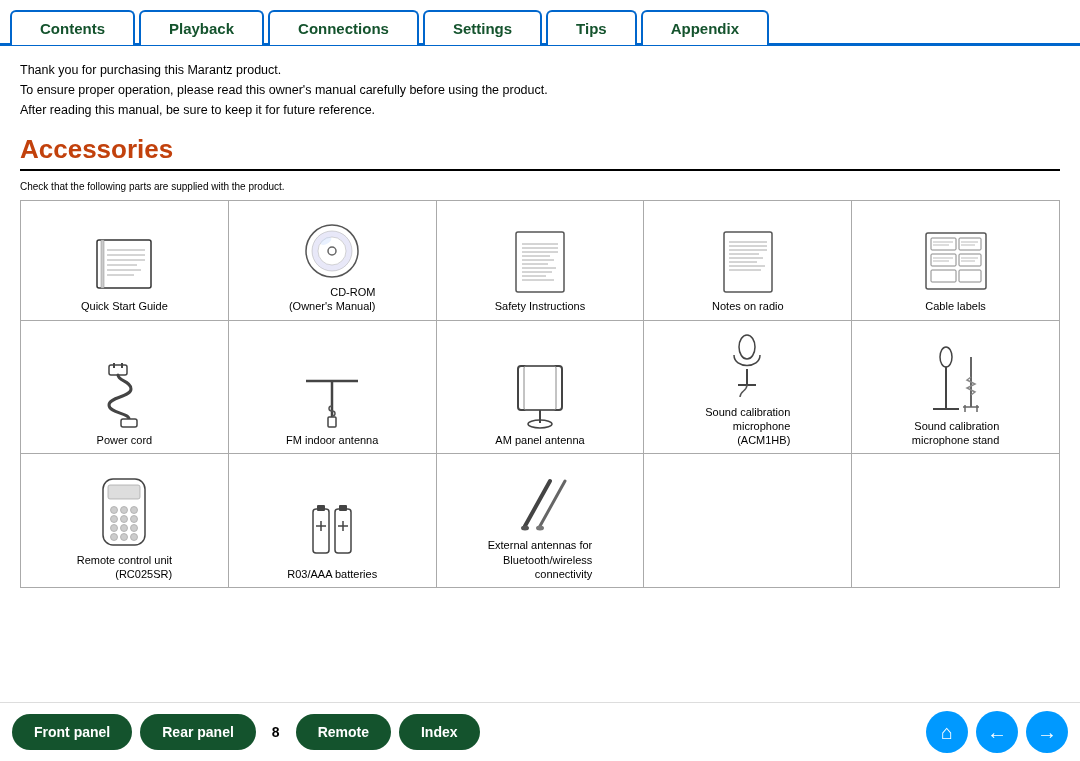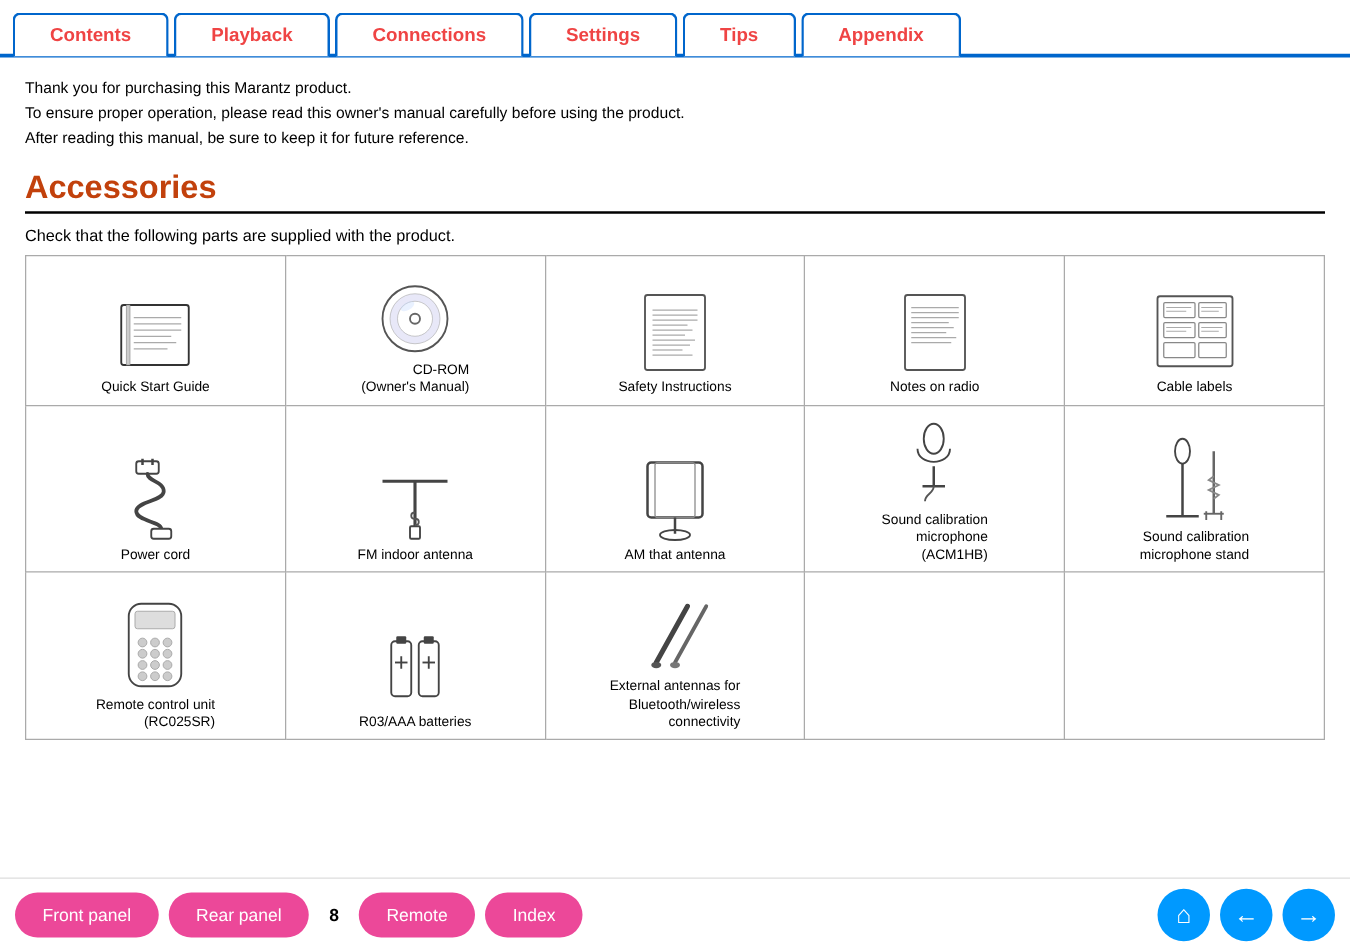--- a/index.html
+++ b/index.html
@@ -21,21 +21,21 @@
       background: #fff;
       padding: 0 10px;
       padding-top: 8px;
     }
     .nav-tab {
       display: flex;
       align-items: center;
       padding: 8px 28px;
       font-weight: bold;
       font-size: 15px;
-      color: #ef4444;
+      color: #14532d;
       border: 2px solid #0066cc;
       border-bottom: none;
       border-radius: 6px 6px 0 0;
       margin-right: 4px;
       cursor: pointer;
       background: #fff;
       position: relative;
       top: 2px;
     }
 
@@ -56,21 +56,21 @@
     .section-title {
       font-size: 26px;
       font-weight: bold;
       color: #c2410c;
       border-bottom: 2px solid #000;
       padding-bottom: 4px;
       margin-bottom: 10px;
     }
 
     .check-text {
-      font-size: 13px;
+      font-size: 10px;
       margin-bottom: 8px;
     }
 
     
     .accessories-table {
       width: 100%;
       border-collapse: collapse;
       border: 1px solid #aaa;
     }
     .accessories-table td {
@@ -103,23 +103,23 @@
     
     .bottom-nav {
       display: flex;
       align-items: center;
       background: #fff;
       padding: 8px 12px;
       border-top: 1px solid #ddd;
       gap: 8px;
     }
     .bottom-btn {
-      background: #ec4899;
+      background: #14532d;
       color: #fff;
-      font-weight: normal;
+      font-weight: bold;
       font-size: 14px;
       padding: 10px 22px;
       border-radius: 25px;
       cursor: pointer;
       border: none;
       white-space: nowrap;
     }
     .page-num {
       font-size: 14px;
       font-weight: bold;
@@ -316,21 +316,21 @@
           <div class="item-icon">
             <svg width="60" height="68" viewBox="0 0 60 68">
 
               <rect x="8" y="5" width="44" height="44" rx="3" fill="none" stroke="#444" stroke-width="2"></rect>
               <rect x="14" y="5" width="32" height="44" rx="2" fill="none" stroke="#888" stroke-width="1"></rect>
 
               <line x1="30" y1="49" x2="30" y2="62" stroke="#444" stroke-width="2"></line>
               <ellipse cx="30" cy="63" rx="12" ry="4" fill="none" stroke="#444" stroke-width="1.5"></ellipse>
             </svg>
           </div>
-          <div class="item-label">AM that antenna</div>
+          <div class="item-label">AM panel antenna</div>
         </div>
       </td>
       <td>
         <div class="item-cell">
           <div class="item-icon">
             <svg width="55" height="68" viewBox="0 0 55 68">
 
               <ellipse cx="27" cy="14" rx="8" ry="12" fill="white" stroke="#444" stroke-width="1.5"></ellipse>
               <path d="M14 22 C14 36 40 36 40 22" fill="none" stroke="#444" stroke-width="1.5"></path>
               <line x1="27" y1="36" x2="27" y2="52" stroke="#444" stroke-width="2"></line>

